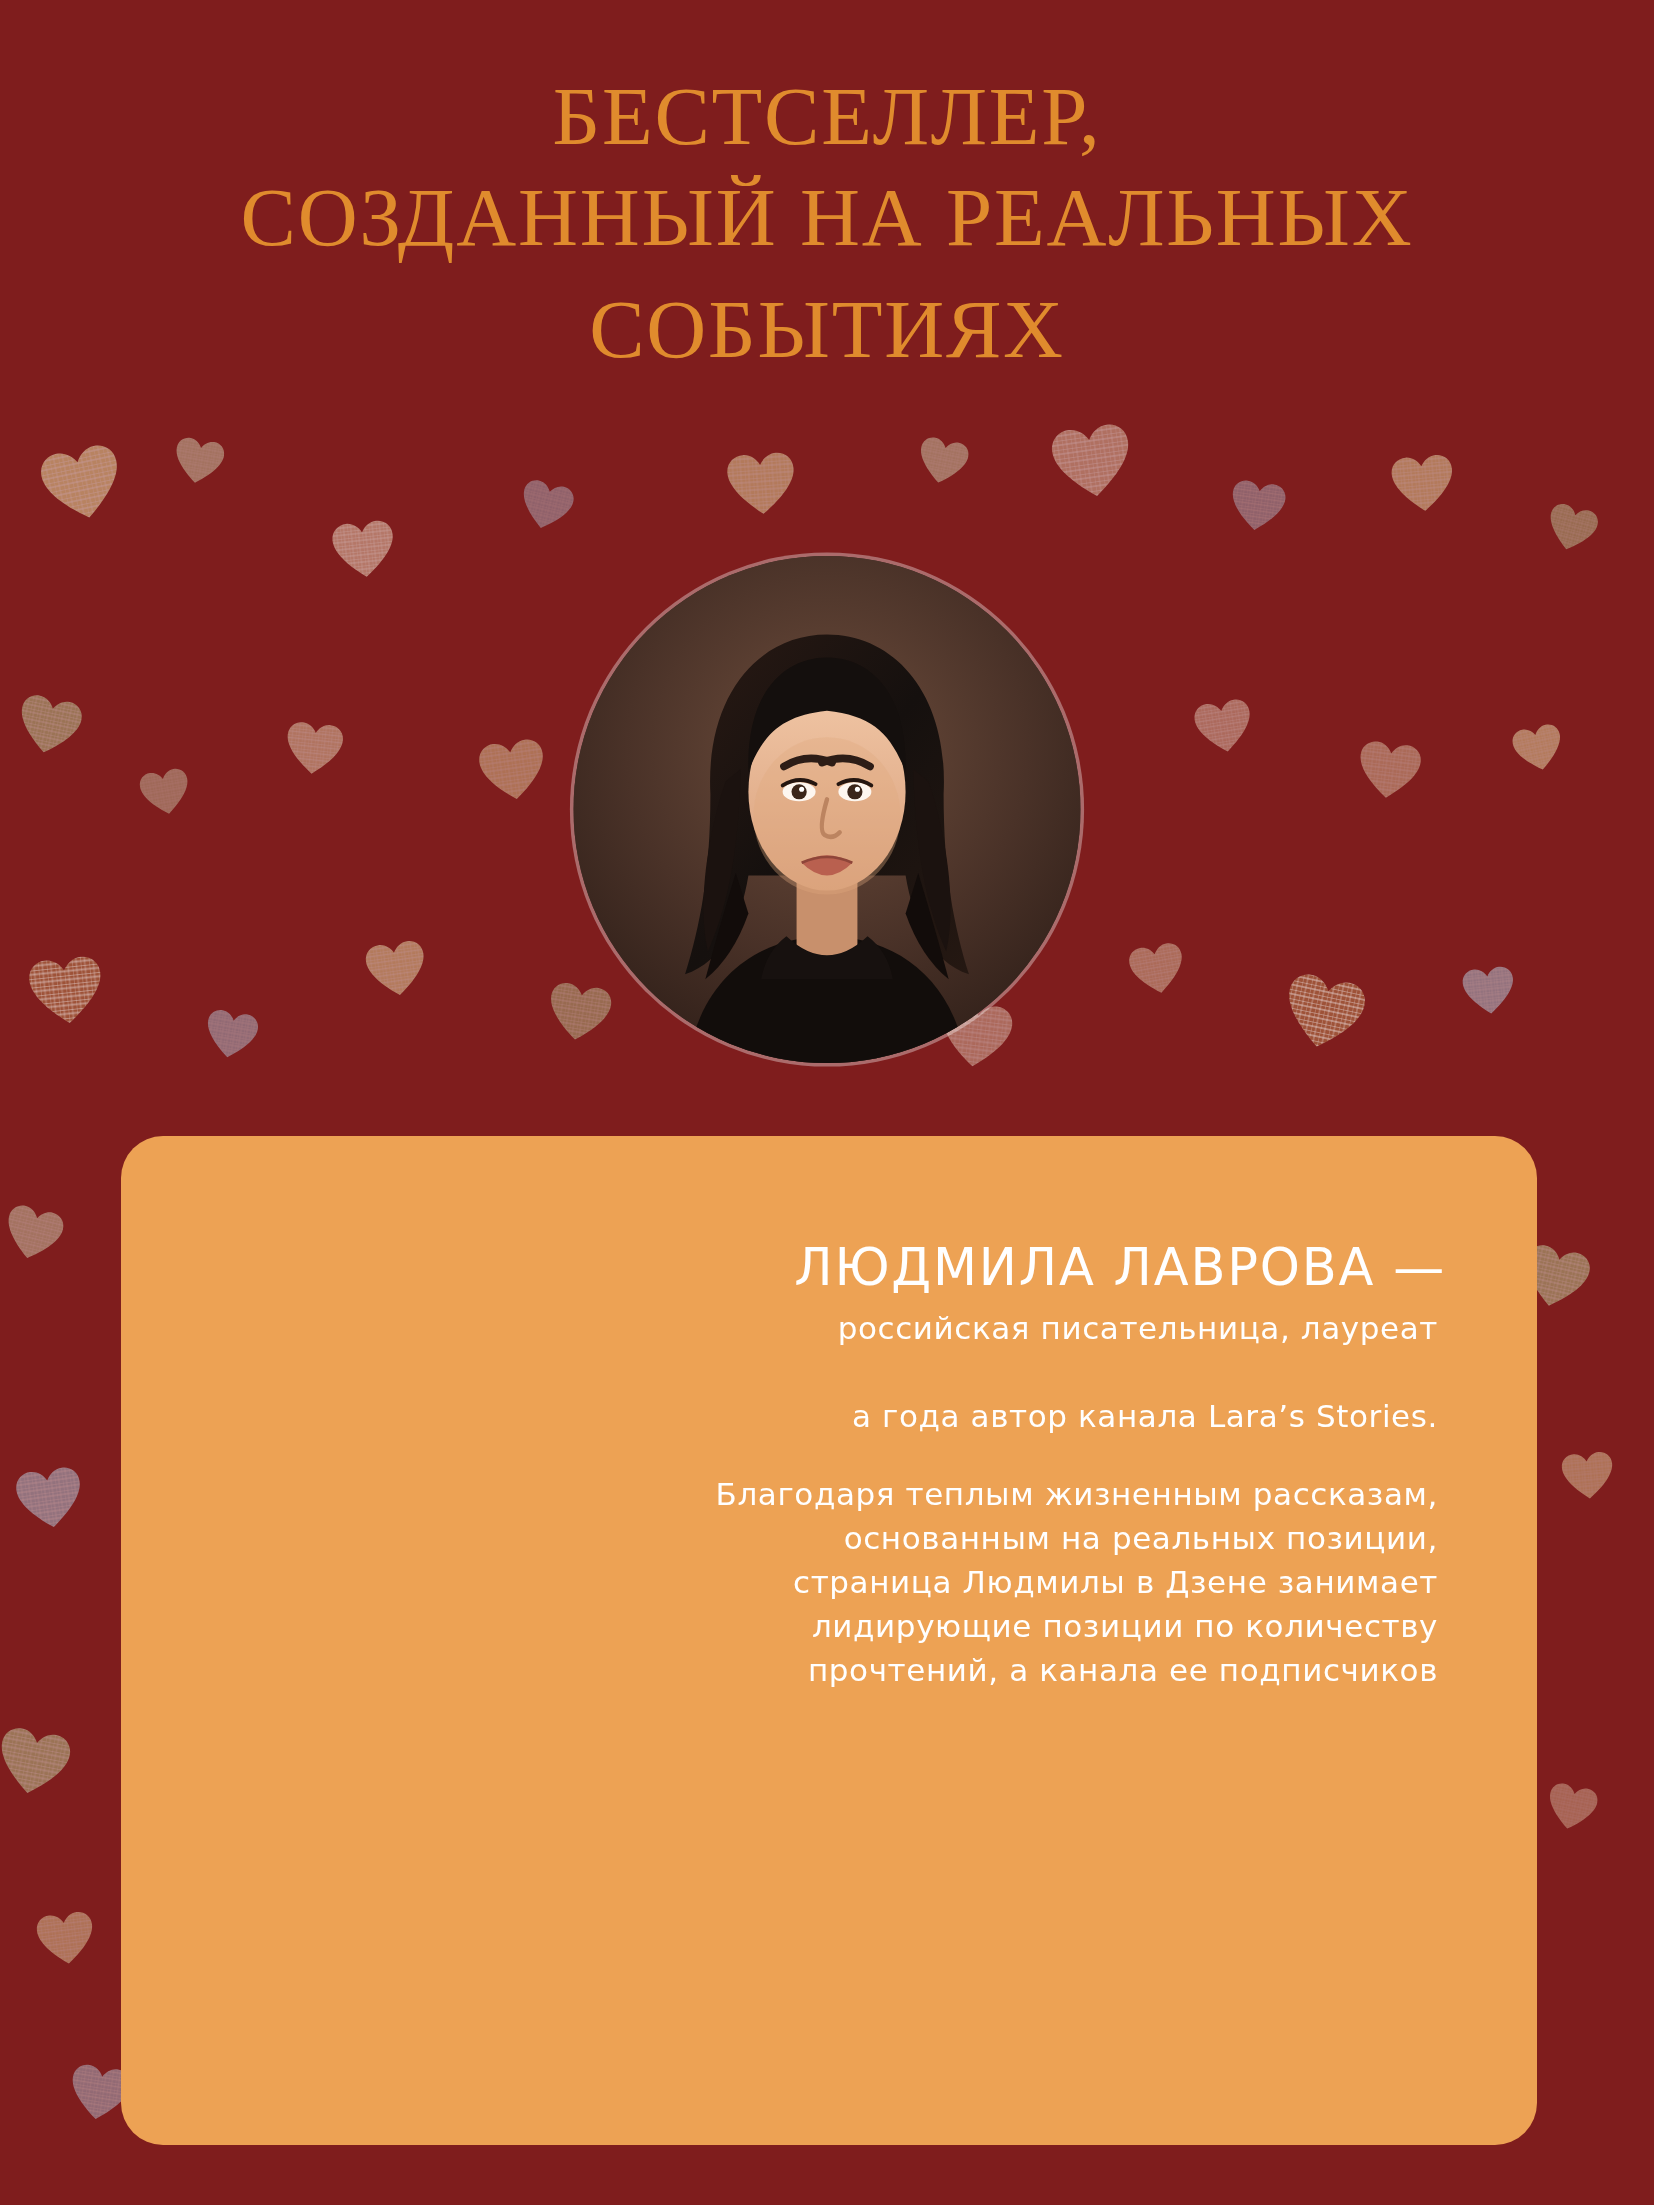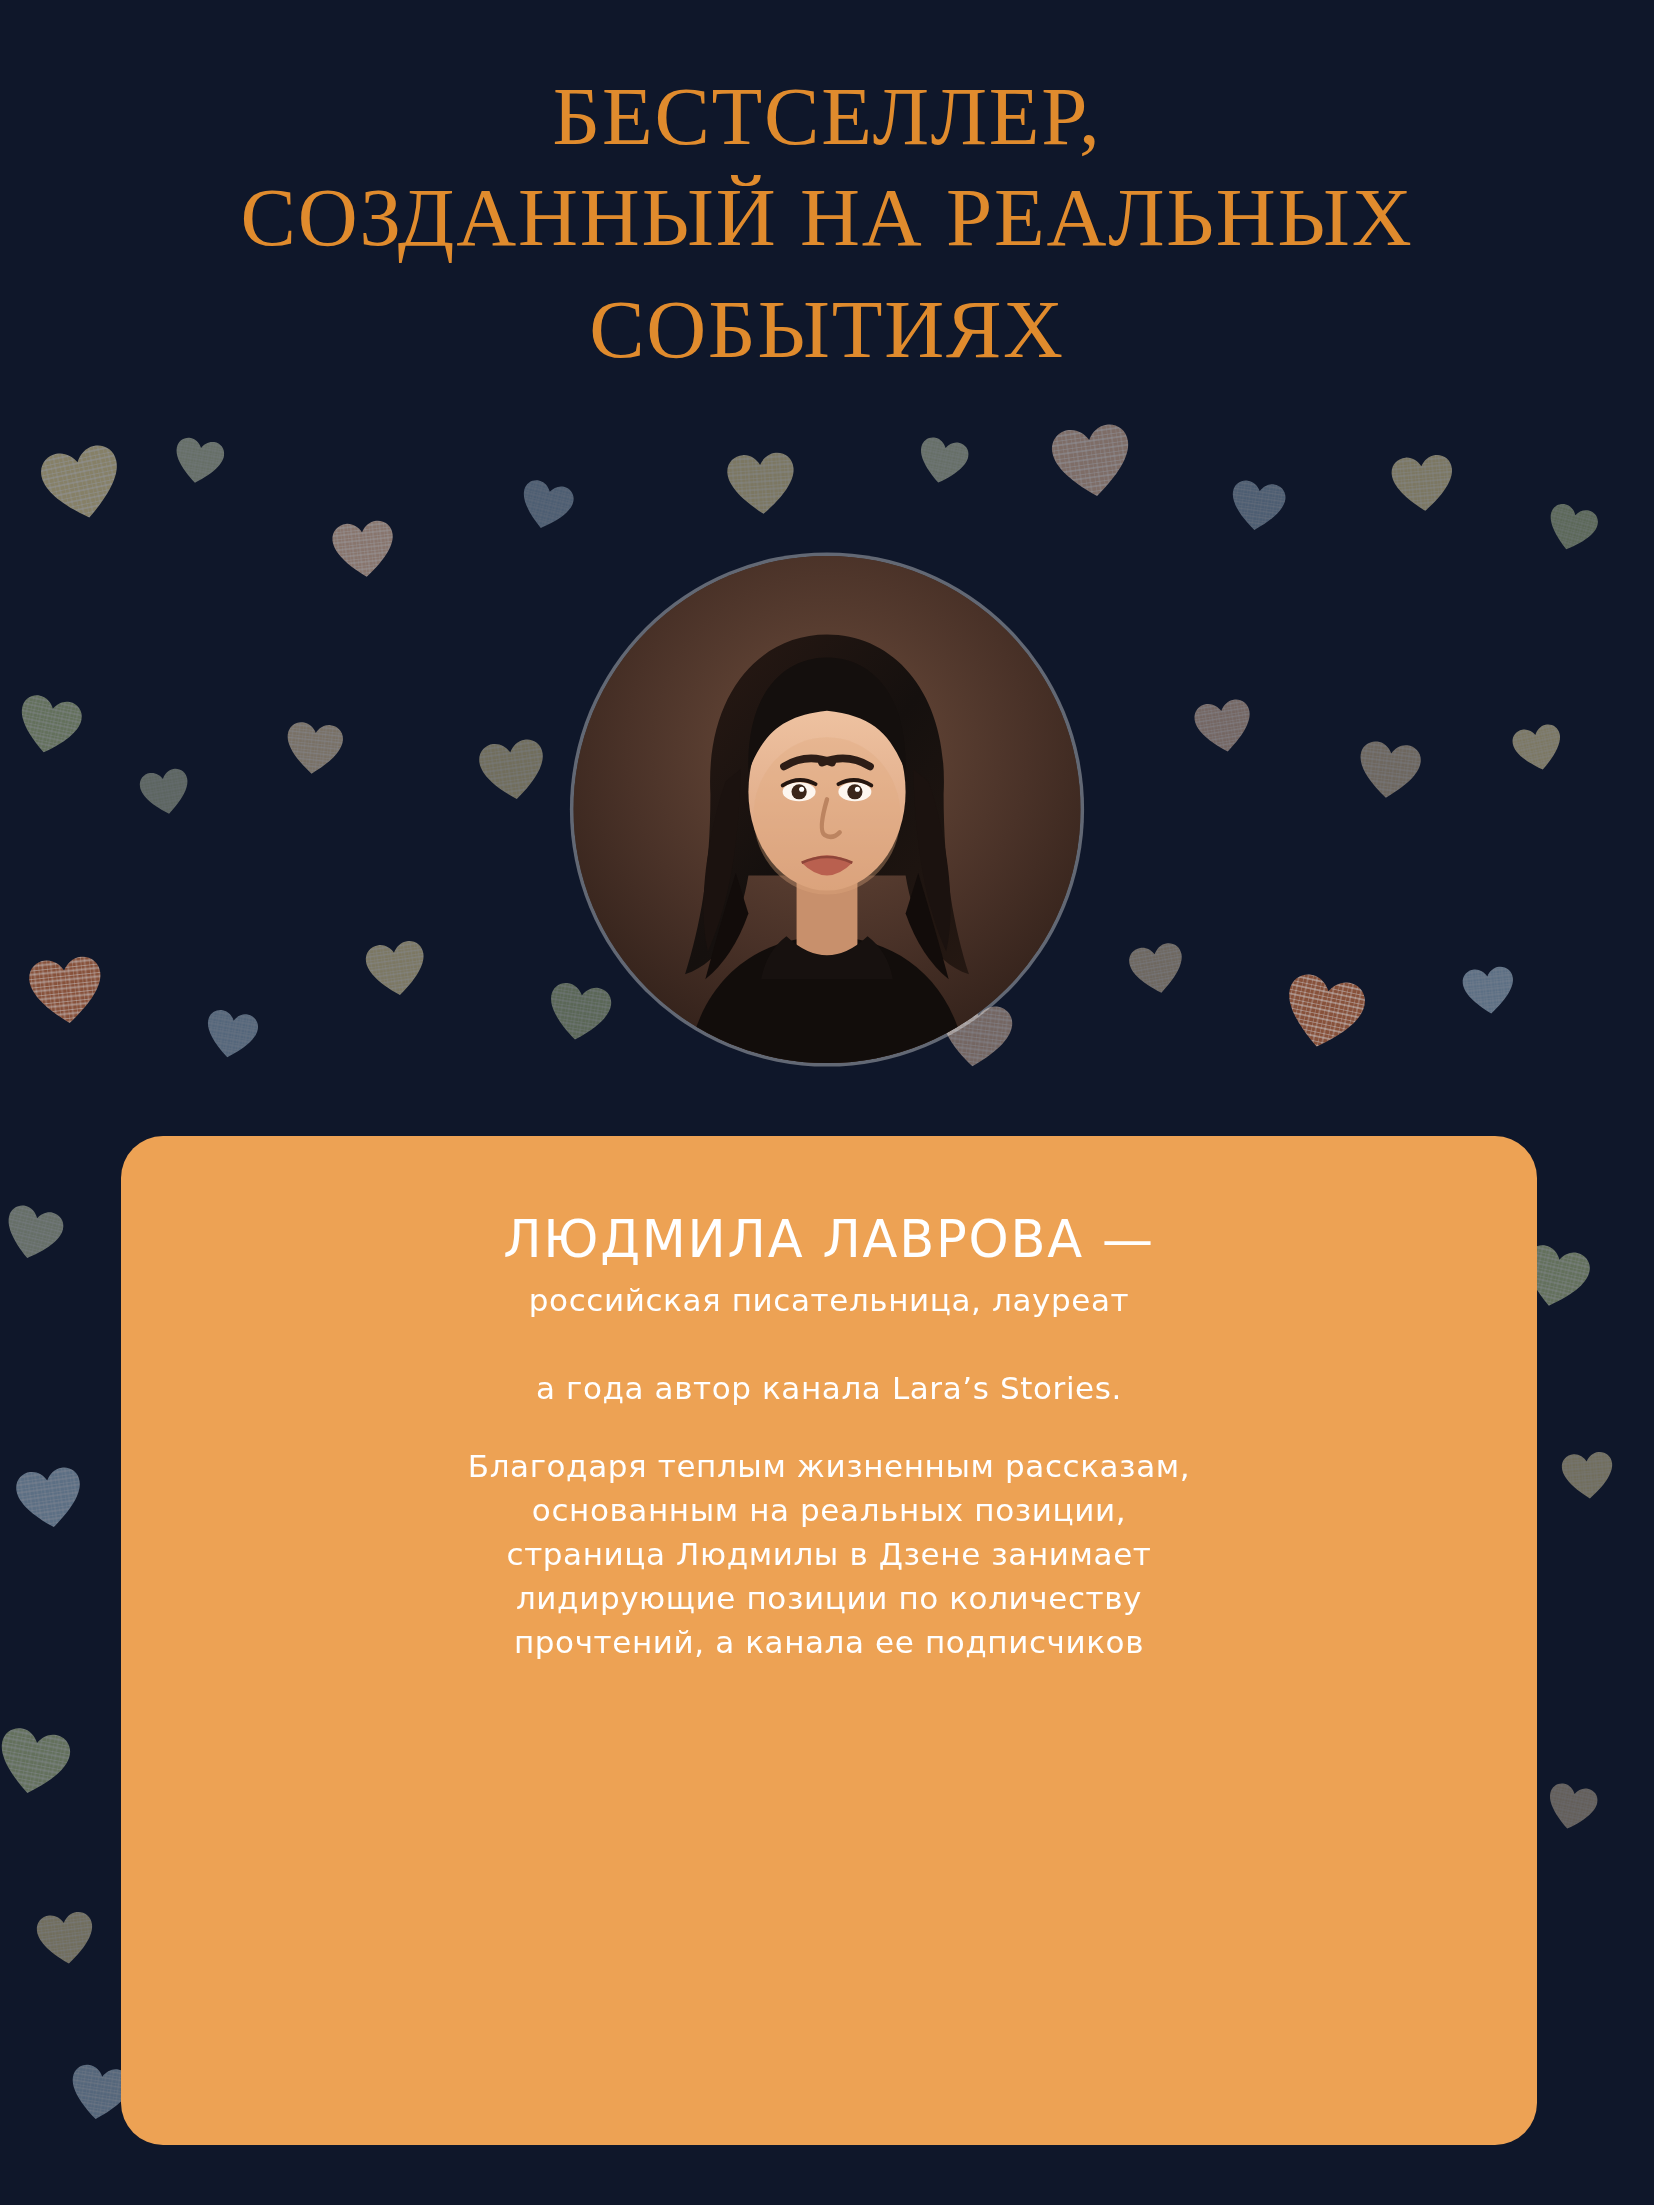--- a/index.html
+++ b/index.html
@@ -7,21 +7,21 @@
     margin: 0;
     padding: 0;
     background: #ffffff;
   }
 
   #page {
     position: relative;
     width: 1654px;
     height: 2205px;
     overflow: hidden;
-    background: #0f172a;
+    background: #7f1d1d;
     font-family: "Liberation Sans", sans-serif;
   }
 
   
   #hearts {
     position: absolute;
     inset: 0;
     z-index: 1;
     pointer-events: none;
   }
@@ -71,23 +71,23 @@
   .bio-card {
     position: absolute;
     left: 121px;
     top: 1136px;
     width: 1416px;
     height: 1009px;
     background: #eda254;
     border-radius: 42px;
     z-index: 5;
     box-sizing: border-box;
-    padding: 74px 91px 54px 91px;
+    padding: 102px 91px 54px 91px;
     color: #ffffff;
-    text-align: center;
+    text-align: right;
   }
 
   .bio-name {
     font-size: 51px;
     line-height: 1.18;
     letter-spacing: 1.8px;
     margin: 0 0 4.8px 0;
     font-weight: 400;
     font-family: "DejaVu Sans", sans-serif;
   }

